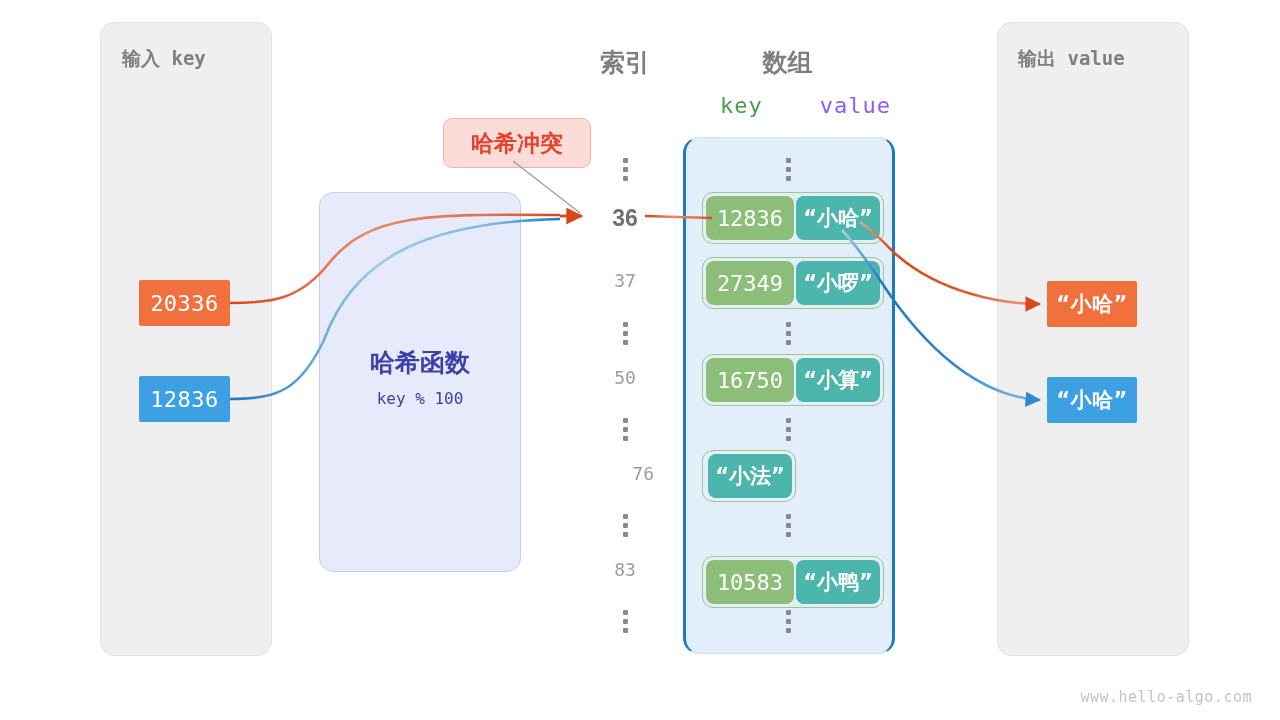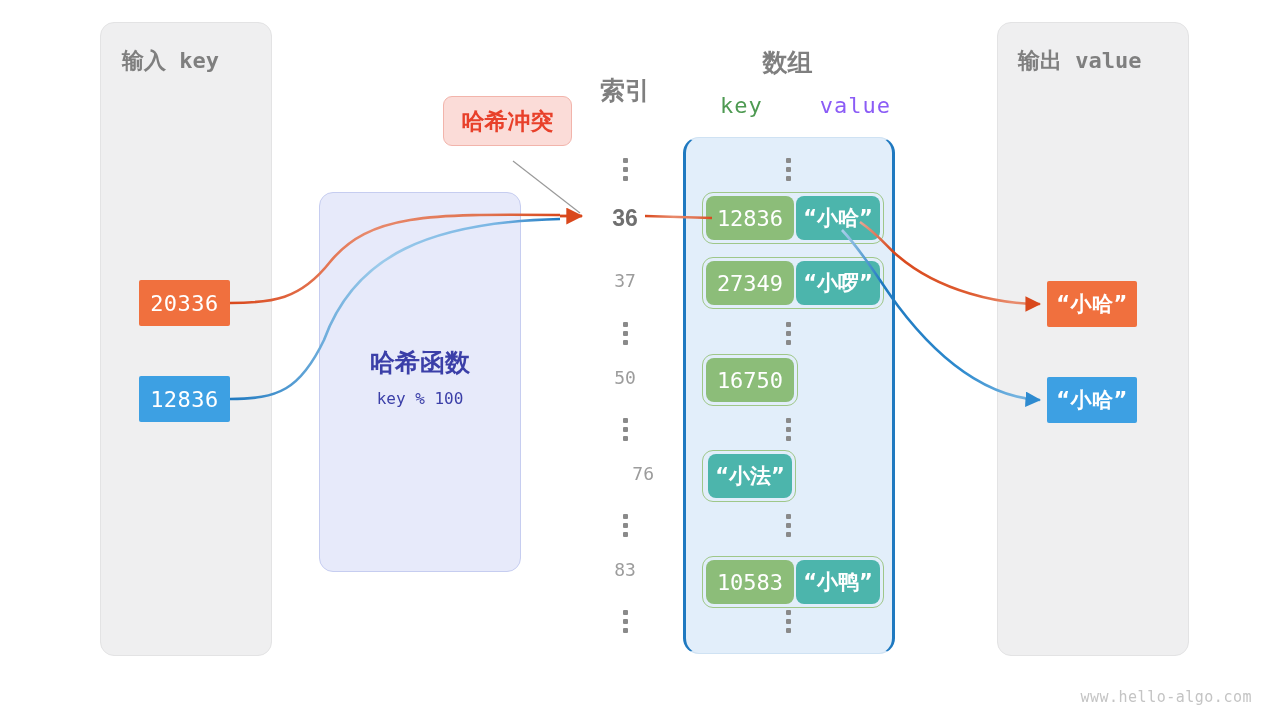--- a/index.html
+++ b/index.html
@@ -17,21 +17,21 @@
   }
   .panel {
     position: absolute;
     background: #efeff0;
     border: 1px solid #e3e3e4;
     border-radius: 14px;
   }
   .panel-title {
     position: absolute;
     font-weight: bold;
-    font-size: 22px;
+    font-size: 19px;
     color: #7f7f7f;
     font-family: "DejaVu Sans Mono", "Liberation Mono", monospace;
     white-space: nowrap;
   }
   .col-title {
     position: absolute;
     font-weight: bold;
     font-size: 25px;
     color: #7f7f7f;
     white-space: nowrap;
@@ -210,35 +210,35 @@
 <body>
 
 <div id="stage">
 
   <div class="panel" style="left:100px; top:22px; width:170px; height:632px;"></div>
   <div class="panel-title" style="left:122px; top:46px;">输入 key</div>
 
   <div class="panel" style="left:997px; top:22px; width:190px; height:632px;"></div>
   <div class="panel-title" style="left:1018px; top:46px;">输出 value</div>
 
-  <div class="col-title" style="left:590px; top:46px; width:70px;margin-top:28px;">索引</div>
+  <div class="col-title" style="left:590px; top:46px; width:70px;">索引</div>
   <div class="col-title" style="left:735px; top:46px; width:105px;">数组</div>
 
   <div class="kv-head" style="left:720px; top:93px;">
     <span class="k">key</span>
     <span>&nbsp;&nbsp;</span>
     <span class="v">value</span>
   </div>
 
   <div class="hashbox" style="left:319px; top:192px; width:202px; height:380px;">
     <div class="hash-title" style="top:153px;">哈希函数</div>
     <div class="hash-expr" style="top:196px;">key % 100</div>
   </div>
 
-  <div class="callout" style="left:443px; top:96px; width:129px; height:50px;">哈希冲突</div>
+  <div class="callout" style="left:443px; top:118px; width:148px; height:50px;">哈希冲突</div>
 
   <div class="chip orange" style="left:139px; top:280px; width:91px; height:46px;">
     <span>20336</span>
   </div>
   <div class="chip blue" style="left:139px; top:376px; width:91px; height:46px;">
     <span>12836</span>
   </div>
 
   <div class="chip orange cjk" style="left:1047px; top:281px; width:90px; height:46px;">
     <span>“小哈”</span>
@@ -309,20 +309,21 @@
   <div class="pair" style="left:702px; top:192px;">
     <div class="cell key">12836</div>
     <div class="cell val">“小哈”</div>
   </div>
   <div class="pair" style="left:702px; top:257px;">
     <div class="cell key">27349</div>
     <div class="cell val">“小啰”</div>
   </div>
   <div class="pair" style="left:702px; top:354px;">
     <div class="cell key">16750</div>
+    <div class="cell val">“小算”</div>
   </div>
   <div class="pair" style="left:702px; top:450px;">
     <div class="cell val">“小法”</div>
   </div>
   <div class="pair" style="left:702px; top:524px;margin-top:32px;">
     <div class="cell key">10583</div>
     <div class="cell val">“小鸭”</div>
   </div>
 
   <svg class="edges" viewBox="0 0 1280 720">

